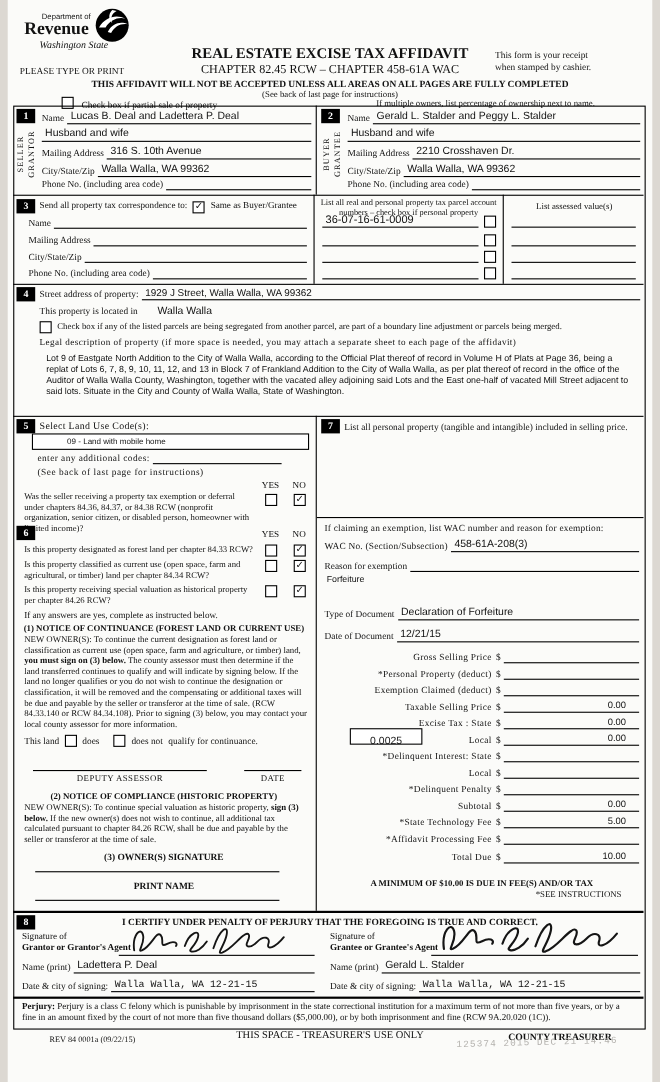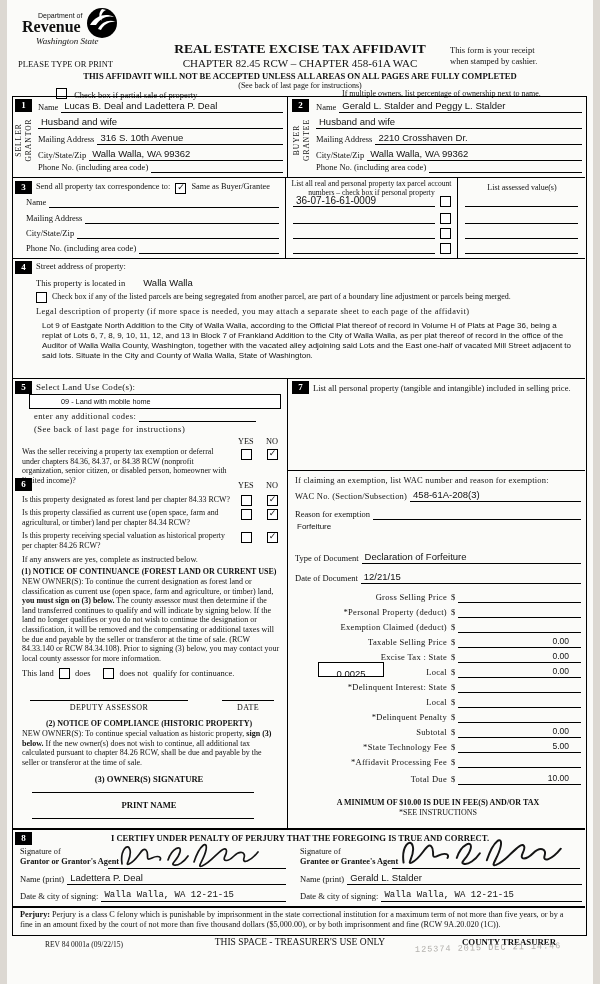--- a/index.html
+++ b/index.html
@@ -172,20 +172,21 @@
 
   <div class="abs serif ctr" style="left:459px;top:183px;width:126px;font-size:8px;">List assessed value(s)</div>
   <div class="uline" style="left:465px;top:206px;width:113px;"></div>
   <div class="uline" style="left:465px;top:223px;width:113px;"></div>
   <div class="uline" style="left:465px;top:238px;width:113px;"></div>
   <div class="uline" style="left:465px;top:253px;width:113px;"></div>
 
   <div class="numbox" style="left:15px;top:261px;">4</div>
   <div class="frow" style="left:36px;top:260px;width:546px;">
     <span class="fl">Street address of property:</span>
+    <span class="fv" style="font-size:9px;">1929 J Street, Walla Walla, WA 99362</span>
   </div>
   <div class="abs" style="left:36px;top:277px;font-size:8.5px;display:flex;align-items:baseline;">
     <span class="serif">This property is located in</span>
     <span class="sans" style="margin-left:18px;font-size:9.5px;">Walla Walla</span>
   </div>
   <div class="abs" style="left:36px;top:292px;display:flex;align-items:flex-start;width:545px;">
     <span class="cb"></span>
     <span class="serif" style="margin-left:5px;font-size:8px;line-height:9.6px;">Check box if any of the listed parcels are being segregated from another parcel, are part of a boundary line adjustment or parcels being merged.</span>
   </div>
   <div class="abs serif" style="left:36px;top:307px;font-size:8.3px;letter-spacing:.4px;">Legal description of property (if more space is needed, you may attach a separate sheet to each page of the affidavit)</div>
@@ -345,21 +346,21 @@
       <span class="md">$</span>
       <span class="mv"></span>
   </div>
   <div class="mrow" style="top:772px;">
     <span class="ml">Total Due</span>
       <span class="md">$</span>
       <span class="mv">10.00</span>
   </div>
 
   <div class="abs serif b ctr" style="left:293px;top:798px;width:290px;font-size:8px;">A MINIMUM OF $10.00 IS DUE IN FEE(S) AND/OR TAX</div>
-  <div class="abs serif ctr" style="left:293px;top:808px;width:290px;font-size:8px;">*SEE INSTRUCTIONS</div>
+  <div class="abs serif ctr" style="left:275px;top:808px;width:290px;font-size:8px;text-align:right;">*SEE INSTRUCTIONS</div>
 
   <div class="numbox" style="left:15px;top:832px;">8</div>
   <div class="abs serif b ctr" style="left:40px;right:40px;top:833px;font-size:8.6px;">I CERTIFY UNDER PENALTY OF PERJURY THAT THE FOREGOING IS TRUE AND CORRECT.</div>
 
   <div class="abs serif" style="left:20px;top:847px;font-size:8.3px;">Signature of</div>
   <div class="abs serif b" style="left:20px;top:857px;font-size:8.3px;">Grantor or Grantor's Agent</div>
   <div class="uline" style="left:108px;top:868px;width:178px;"></div>
   <svg class="sig" style="left:112px;top:836px;" width="160" height="36" viewBox="0 0 160 36">
     <path d="M10,28 C8,14 16,6 18,14 C20,22 12,30 17,28 C26,24 30,10 34,14 C38,18 32,26 40,22 C46,19 50,21 48,24 M56,24 C60,12 70,8 68,16 C66,24 58,28 62,29 C66,30 72,26 76,20 M82,26 C88,8 96,4 94,14 C92,24 84,32 90,30 C98,27 104,18 110,14 C114,11 116,14 113,20 C110,26 116,26 122,20 C128,14 134,16 132,22 C130,28 138,26 146,16" fill="none" stroke="#151515" stroke-width="1.7" stroke-linecap="round" stroke-linejoin="round"></path>
   </svg>

